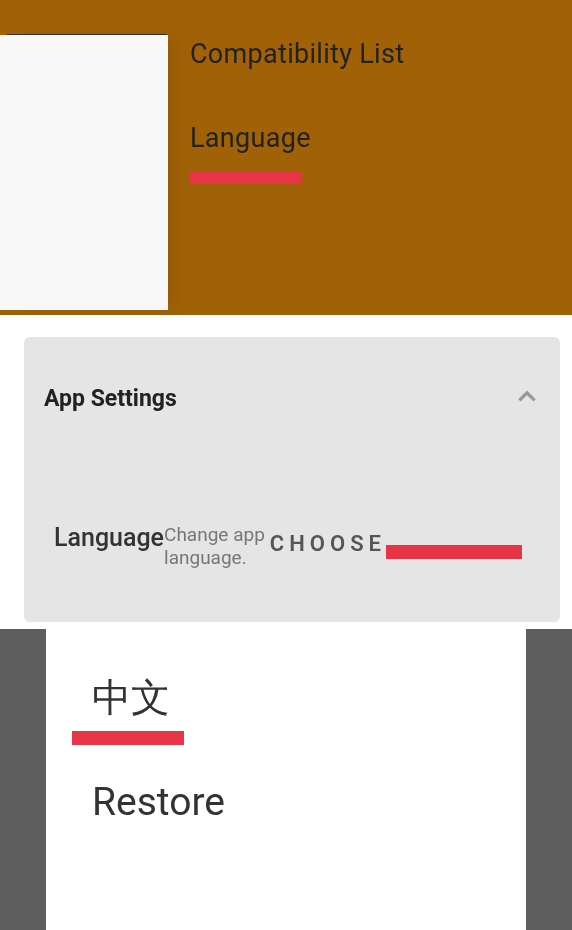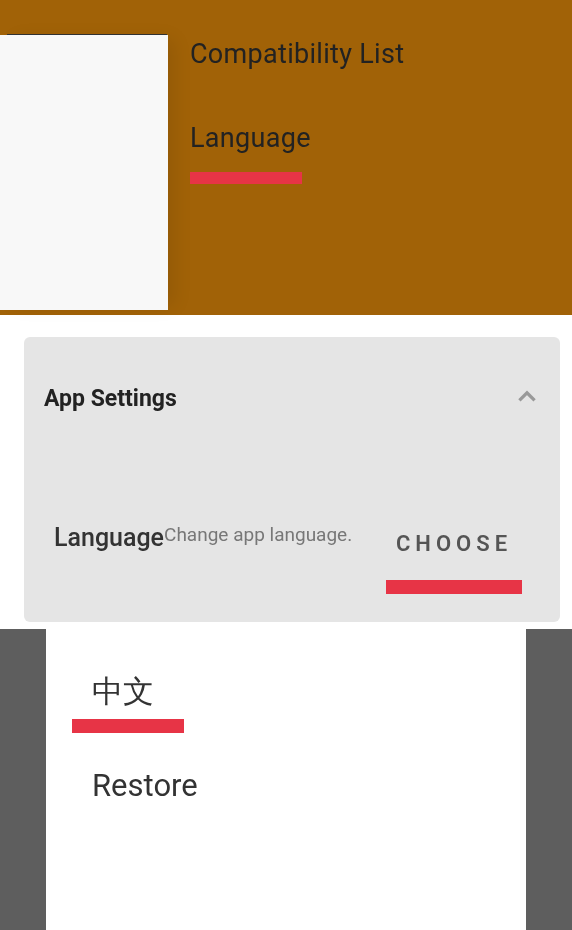--- a/index.html
+++ b/index.html
@@ -102,21 +102,21 @@
       font-weight: 500;
       color: #333;
       margin-bottom: 6px;
     }
     .lang-sub {
       font-size: 19px;
       color: #777;
     }
     .choose-col {
       display: flex;
-      flex-direction: column;
+      flex-direction: row;
       align-items: center;
       margin-right: 8px;
     }
     .choose-btn {
       font-size: 22px;
       font-weight: 600;
       color: #555;
       letter-spacing: 5px;
       margin-top: 8px;
       margin-bottom: 24px;
@@ -147,21 +147,21 @@
       width: 46px;
       height: 100%;
       background: #5e5e5e;
     }
     .lang-options {
       position: absolute;
       left: 92px;
       top: 42px;
     }
     .lang-opt {
-      font-size: 31px;
+      font-size: 39px;
       color: #333;
       margin-bottom: 48px;
     }
     .lang-opt-1 {
       margin-bottom: 6px;
     }
     .red-underline-3 {
       width: 112px;
       height: 14px;
       background: #e73446;

